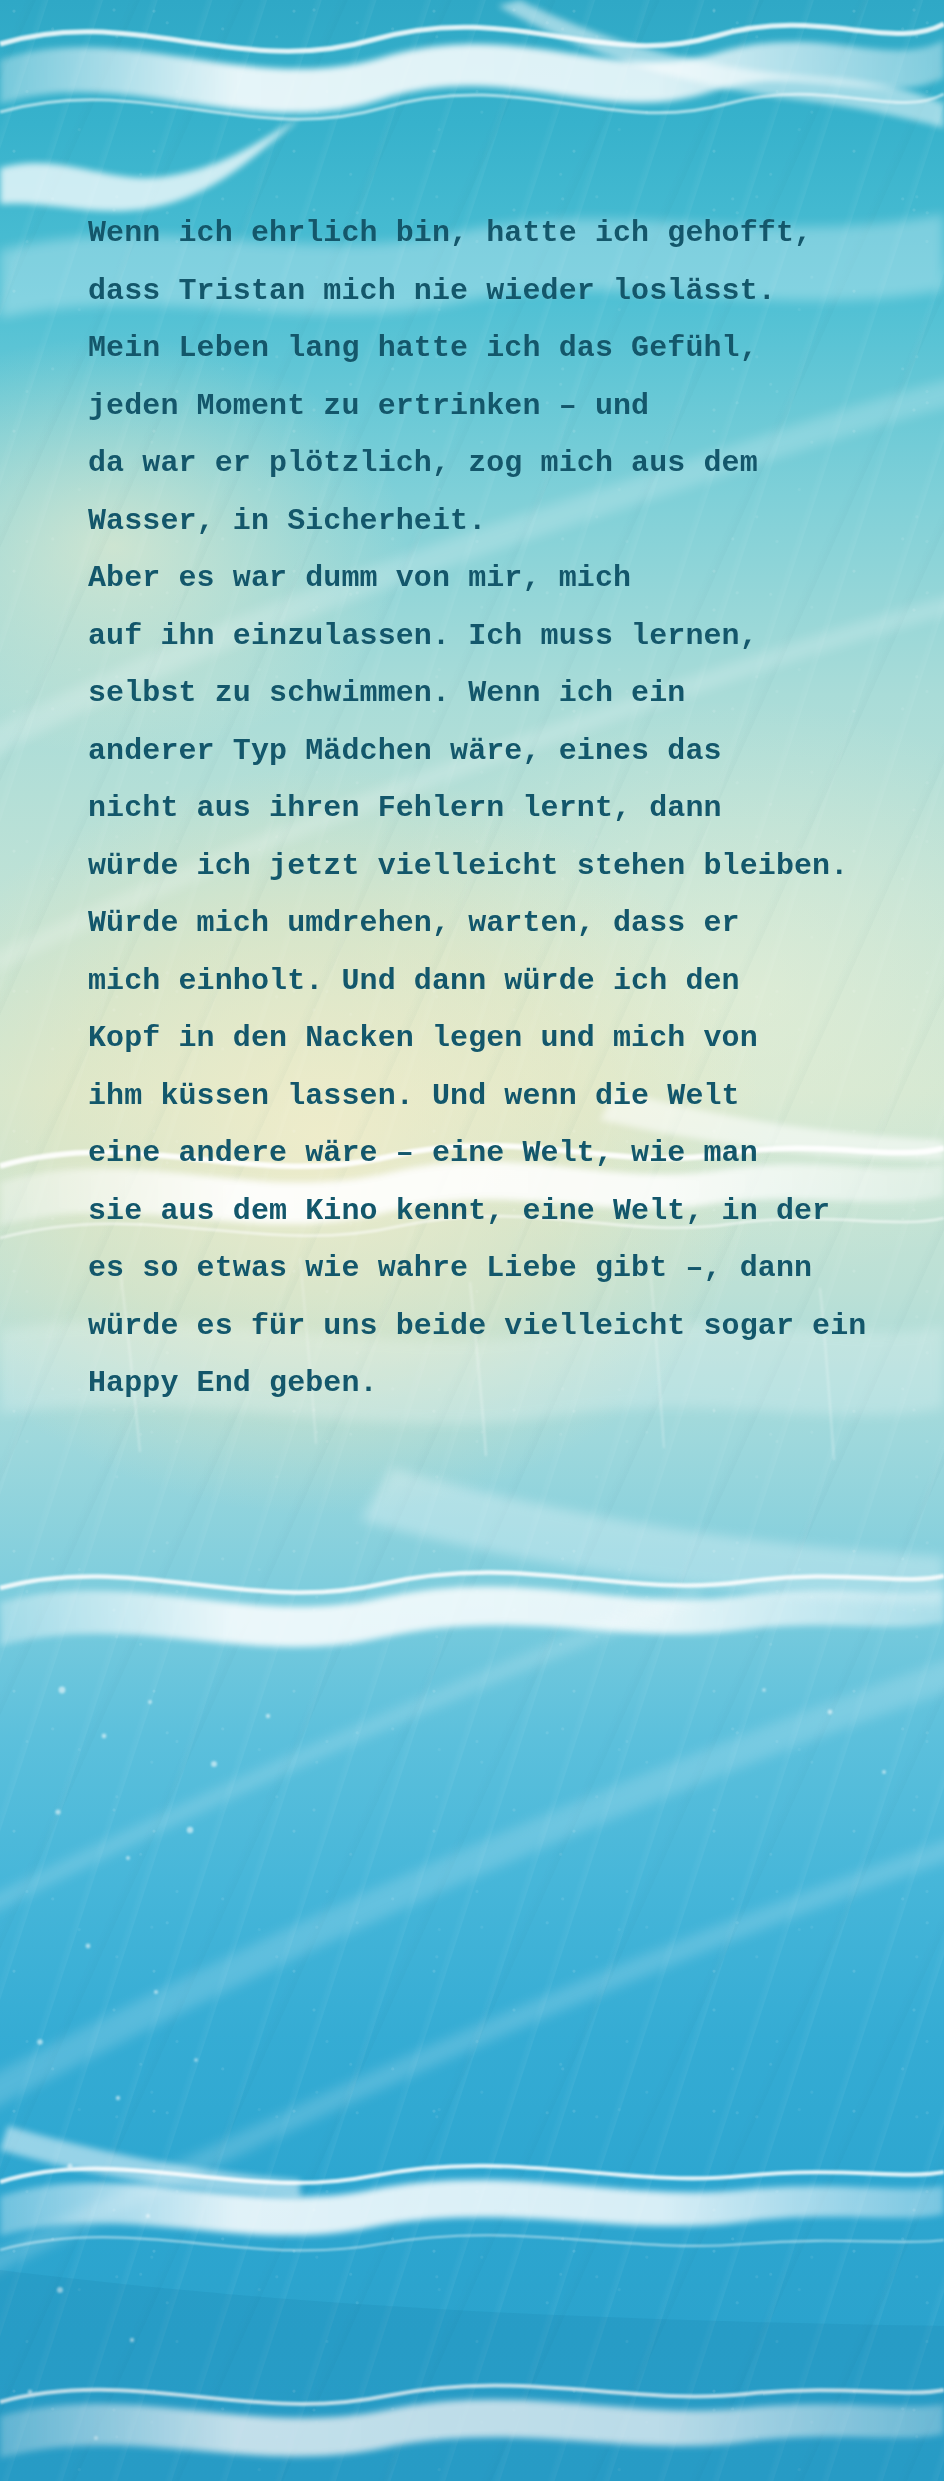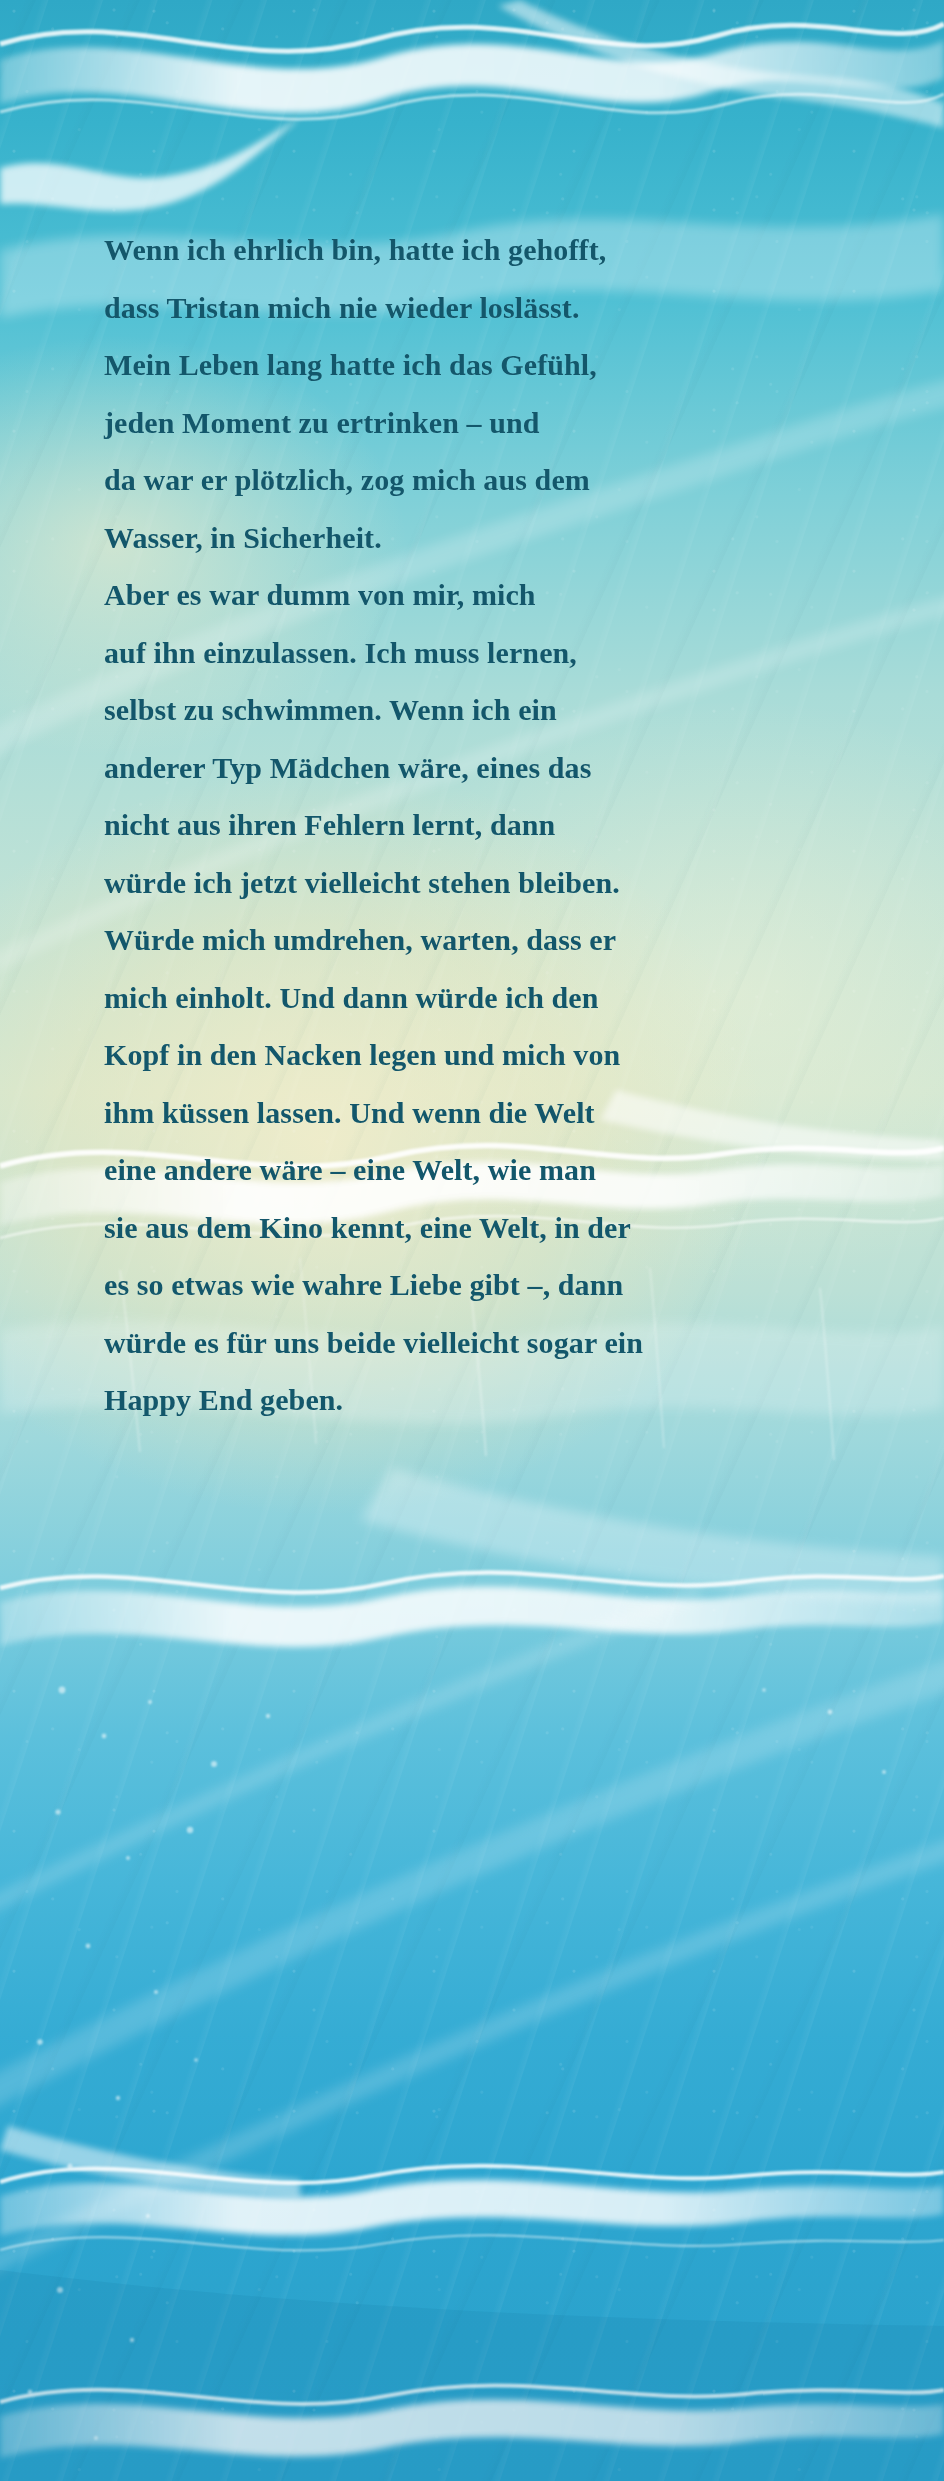--- a/index.html
+++ b/index.html
@@ -108,22 +108,22 @@
 
   
   .text-block {
     position: absolute;
     left: 88px;
     top: 205px;
     width: 806px;
   }
 
   .para {
-    margin: 16px;
-    font-family: Liberation Serif, serif;
+    margin: 0;
+    font-family: Liberation Mono, monospace;
     font-weight: 700;
     font-size: 30px;
     line-height: 57.5px;
     color: #13576b;
     letter-spacing: .1px;
     white-space: pre-line;
     text-shadow: 0 0 1px rgba(255,255,255,.20);
   }
 </style>
 </head>

